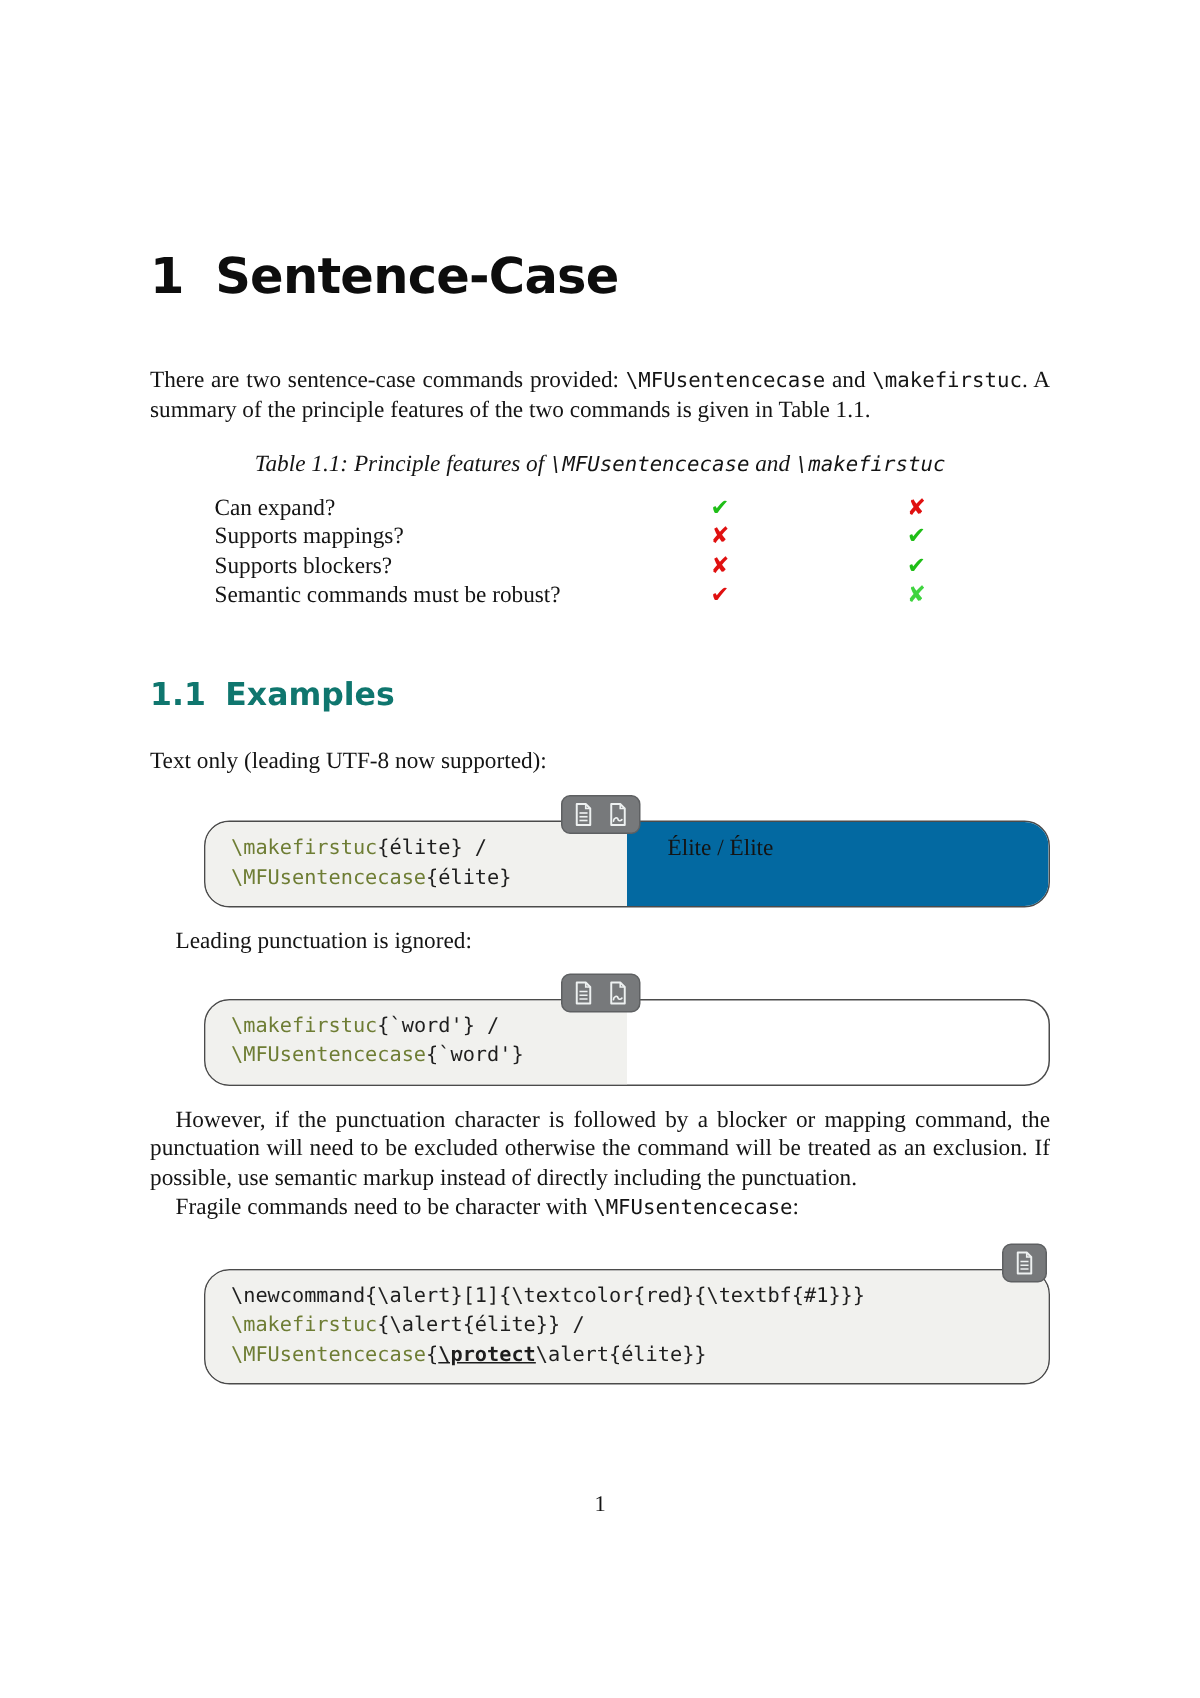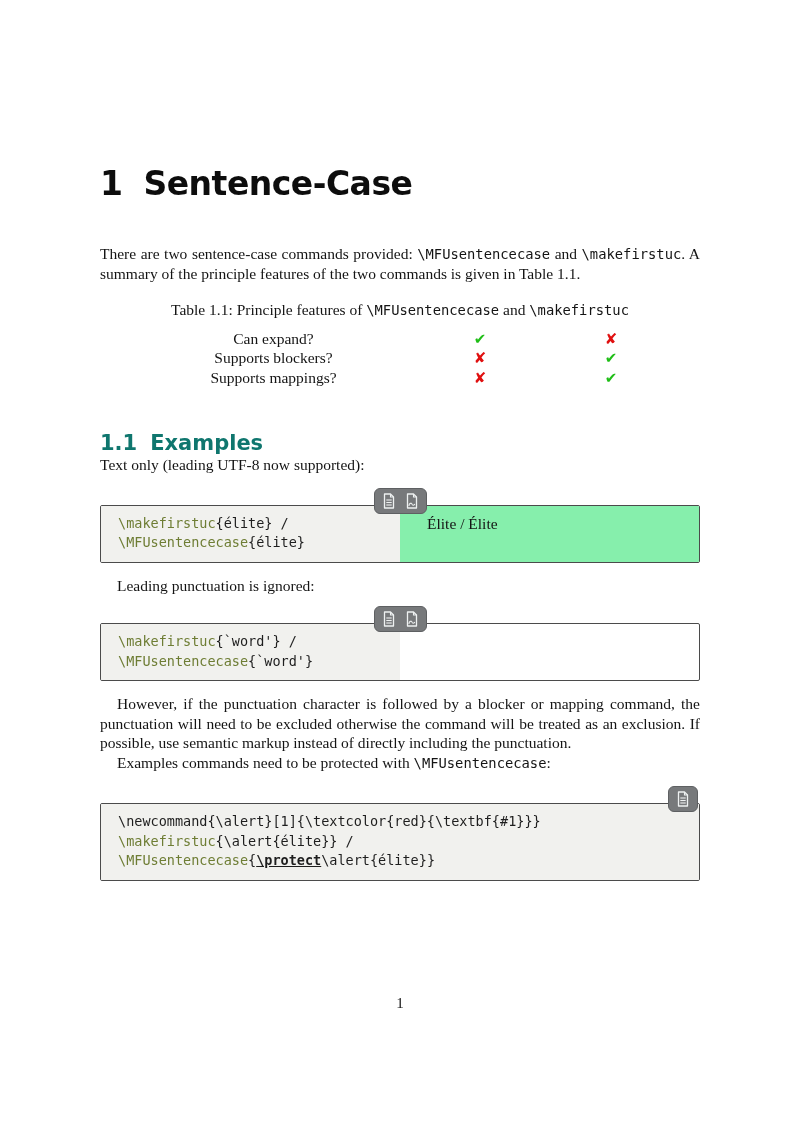--- a/index.html
+++ b/index.html
@@ -25,73 +25,74 @@
     margin:44px 0 0 0;
     font-family:"DejaVu Sans", sans-serif;
     font-weight:700; font-size:21px; color:#0f766e;
   }
   h2.section .hnum { margin-right:13px; }
 
   
   p { margin:0; font-size:15.5px; line-height:19.5px; text-align:justify; }
   .mt-intro  { margin-top:41px; }
   .mt-par    { margin-top:13px; }
-  .mt-textonly { }
+  .mt-textonly { margin-top:23px; }
   .indent { text-indent:17px; }
   code.tex, .mono {
     font-family:"DejaVu Sans Mono", monospace;
     font-size:13.8px;
   }
 
   
-  .tbl-caption { margin-top:17px; text-align:center; font-size:15.5px; }
+  .tbl-caption { margin-top:17px; text-align:center; font-size:15.5px;font-style:italic; }
   table.features { margin:10px 0 0 43px; border-collapse:collapse; }
   table.features td, table.features th { padding:0; height:19.5px; font-weight:normal; }
   col.c-feature { width:261px; }
   col.c-mfu { width:152px; }
   col.c-mfc { width:110px; }
   th.feature-h { text-align:left; font-size:15.5px; font-weight:bold; font-family:"Liberation Serif",serif; }
   th.cmd-h { text-align:center; font-family:"DejaVu Sans Mono",monospace; font-size:13.8px; font-weight:bold; }
-  td.feature-c { font-size:15.5px;text-align:center; }
+  td.feature-c { font-size:15.5px; }
   td.mark-c { text-align:center; }
   .mark { font-family:"DejaVu Sans",sans-serif; font-size:15px; font-weight:bold; line-height:1; }
 
   
   .exwrap { display:flex; flex-direction:column; margin-top:13px; }
   .extab {
     position:relative; z-index:2;
     height:26px; padding:0 5px;
     background:#77797b;
     border:1px solid #5e6062;
     border-radius:6px;
     display:flex; align-items:center; gap:5px;
     margin-bottom:-9px;
     box-sizing:border-box;
   }
   .extab.pos-center { align-self:center; }
   .extab.pos-right  { align-self:flex-end; margin-right:2px; }
   .exbox {
     border:1.5px solid #4b4b4b;
-    border-radius:2px;
+    border-radius:17px;
     overflow:hidden;
     display:flex;
     background:#ffffff;
     box-sizing:border-box;
+    margin-left:36px;
   }
   .pane-code {
     width:50%; box-sizing:border-box;
     background:#f1f1ee;
     padding:8px 0 9px 17px;
   }
   .pane-code.full { width:100%; }
   .pane-result {
     width:50%; box-sizing:border-box;
     padding:9px 0 0 27px;
     font-size:15.5px;
-    background:#86efac;
+    background:#0369a1;
   }
   .codeline {
     font-family:"DejaVu Sans Mono", monospace;
     font-size:13.5px; line-height:19.5px;
     white-space:pre; color:#1e1e1e;
   }
   .cmd { color:#6e7d34; }
   .tokbold { font-weight:bold;text-decoration:underline; }
 
   .tabicon { display:block; }
@@ -125,28 +126,33 @@
           <col class="c-mfu">
           <col class="c-mfc">
         </colgroup>
       <tbody>
       <tr>
         <td class="feature-c">Can expand?</td>
         <td class="mark-c"><span class="mark" style="color: rgb(31, 190, 23);">✔</span></td>
         <td class="mark-c"><span class="mark" style="color: rgb(224, 16, 16);">✘</span></td>
       </tr>
       <tr>
+        <td class="feature-c">Supports mappings?</td>
+        <td class="mark-c"><span class="mark" style="color: rgb(224, 16, 16);">✘</span></td>
+        <td class="mark-c"><span class="mark" style="color: rgb(31, 190, 23);">✔</span></td>
+      </tr>
+      <tr>
         <td class="feature-c">Supports blockers?</td>
         <td class="mark-c"><span class="mark" style="color: rgb(224, 16, 16);">✘</span></td>
         <td class="mark-c"><span class="mark" style="color: rgb(31, 190, 23);">✔</span></td>
       </tr>
       <tr>
-        <td class="feature-c">Supports mappings?</td>
-        <td class="mark-c"><span class="mark" style="color: rgb(224, 16, 16);">✘</span></td>
-        <td class="mark-c"><span class="mark" style="color: rgb(31, 190, 23);">✔</span></td>
+        <td class="feature-c">Semantic commands must be robust?</td>
+        <td class="mark-c"><span class="mark" style="color: rgb(224, 16, 16);">✔</span></td>
+        <td class="mark-c"><span class="mark" style="color: rgb(63, 212, 63);">✘</span></td>
       </tr>
     </tbody>
       </table>
 
     <h2 class="section">
       <span class="hnum">1.1</span><span>Examples</span>
     </h2>
 
     <p class="mt-textonly">Text only (leading UTF-8 now supported):</p>
 
@@ -194,21 +200,21 @@
       <div class="exbox">
         <div class="pane-code">
           <div class="codeline"><span class="cmd">\makefirstuc</span><span>{`word'} /</span></div>
           <div class="codeline"><span class="cmd">\MFUsentencecase</span><span>{`word'}</span></div>
         </div>
       </div>
     </div>
 
     <p class="mt-par indent">However, if the punctuation character is followed by a blocker or mapping command, the punctuation will need to be excluded otherwise the command will be treated as an exclusion. If possible, use semantic markup instead of directly including the punctuation.</p>
     <p class="indent">
-      <span>Examples commands need to be protected with </span><code class="tex">\MFUsentencecase</code><span>:</span>
+      <span>Fragile commands need to be character with </span><code class="tex">\MFUsentencecase</code><span>:</span>
     </p>
 
     <div class="exwrap">
       <div class="extab pos-right">
         <svg class="tabicon" width="18" height="18" viewBox="0 0 18 18">
           <path d="M4.5 2 H10.5 L13.5 5 V16 H4.5 Z" fill="none" stroke="#eef1f1" stroke-width="1.3" stroke-linejoin="round"></path>
           <path d="M10.5 2 V5 H13.5" fill="none" stroke="#eef1f1" stroke-width="1.1"></path>
           <line x1="6.3" y1="8" x2="11.7" y2="8" stroke="#eef1f1" stroke-width="1.1"></line>
           <line x1="6.3" y1="10.5" x2="11.7" y2="10.5" stroke="#eef1f1" stroke-width="1.1"></line>
           <line x1="6.3" y1="13" x2="11.7" y2="13" stroke="#eef1f1" stroke-width="1.1"></line>

